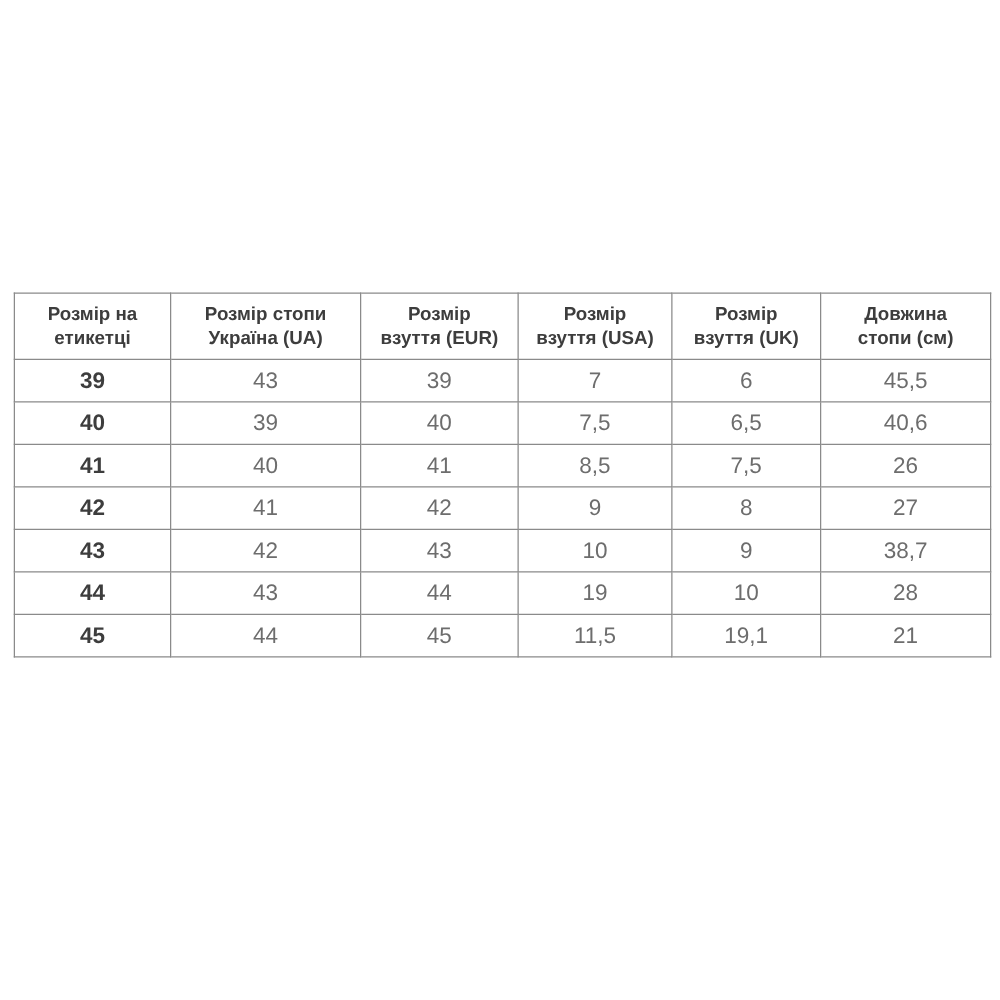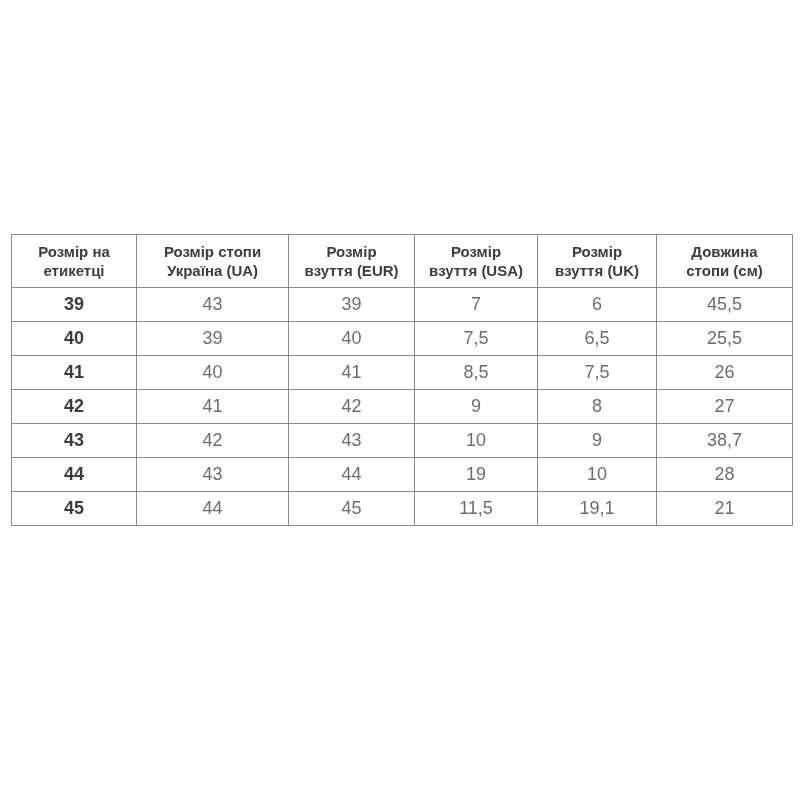--- a/index.html
+++ b/index.html
@@ -97,21 +97,21 @@
           <td>7</td>
           <td>6</td>
           <td>45,5</td>
         </tr>
         <tr>
           <td>40</td>
           <td>39</td>
           <td>40</td>
           <td>7,5</td>
           <td>6,5</td>
-          <td>25,5</td>
+          <td>40,6</td>
         </tr>
         <tr>
           <td>41</td>
           <td>40</td>
           <td>41</td>
           <td>8,5</td>
           <td>7,5</td>
           <td>26</td>
         </tr>
         <tr>

